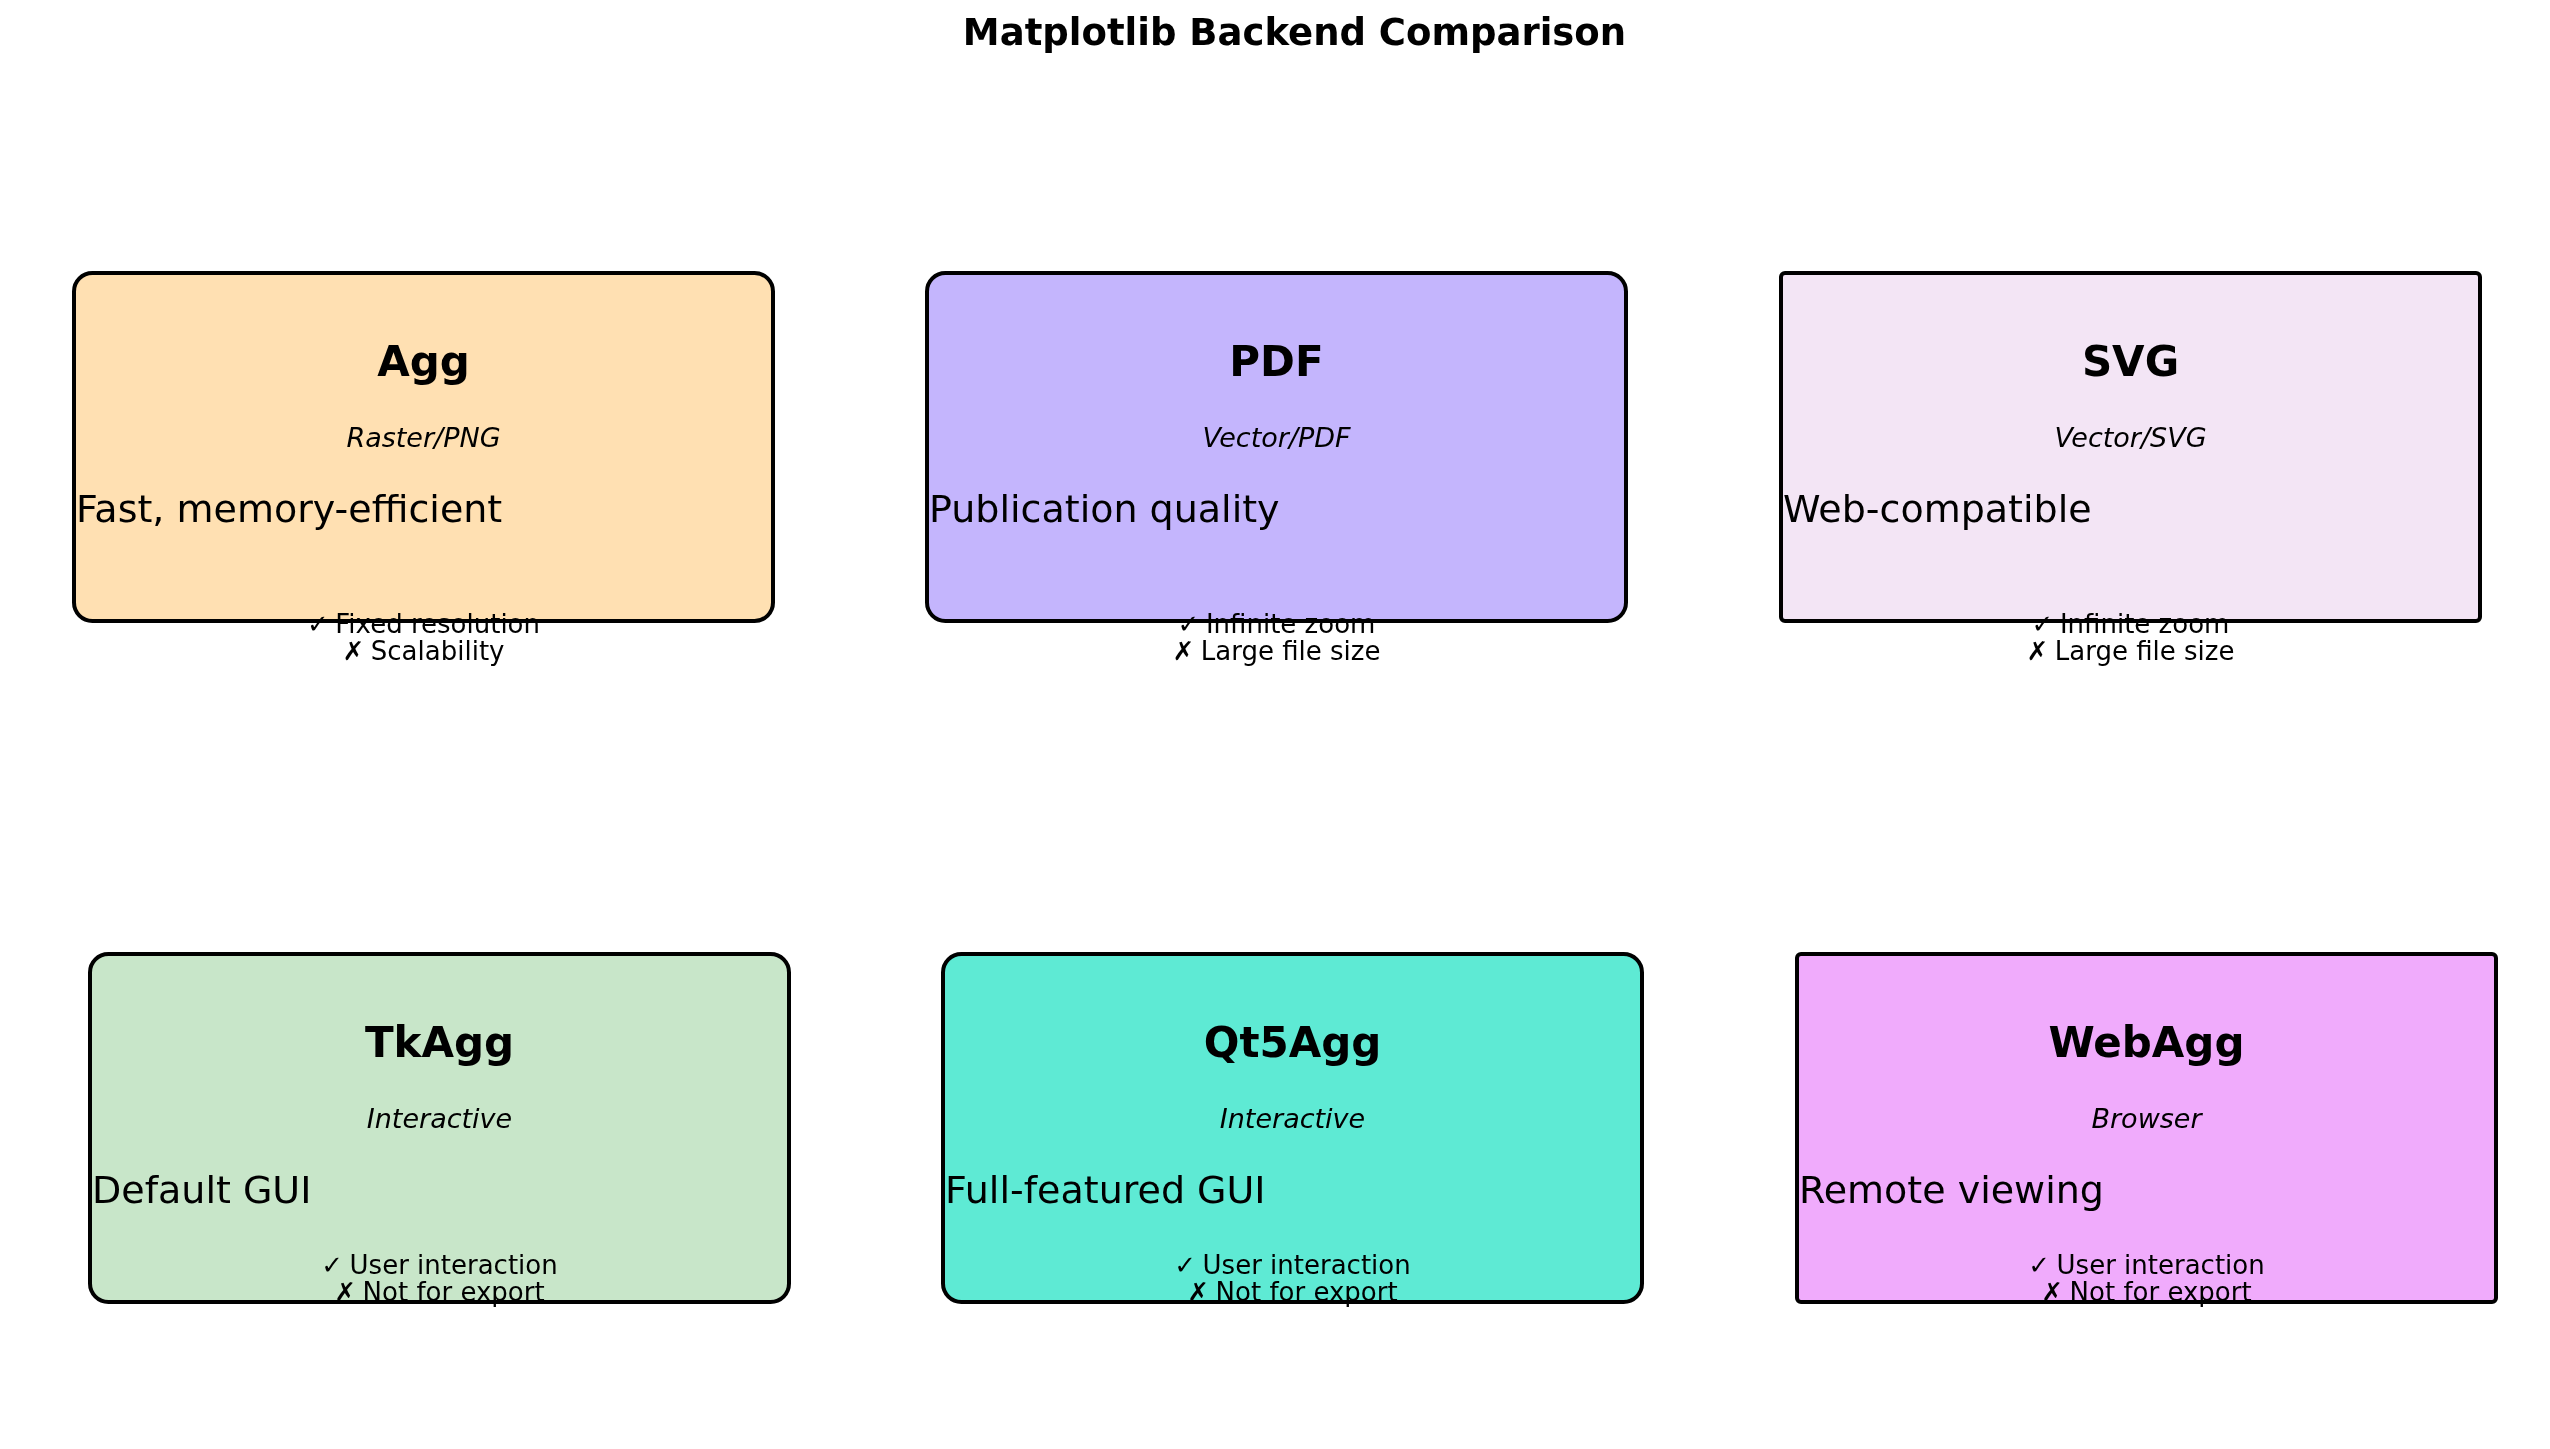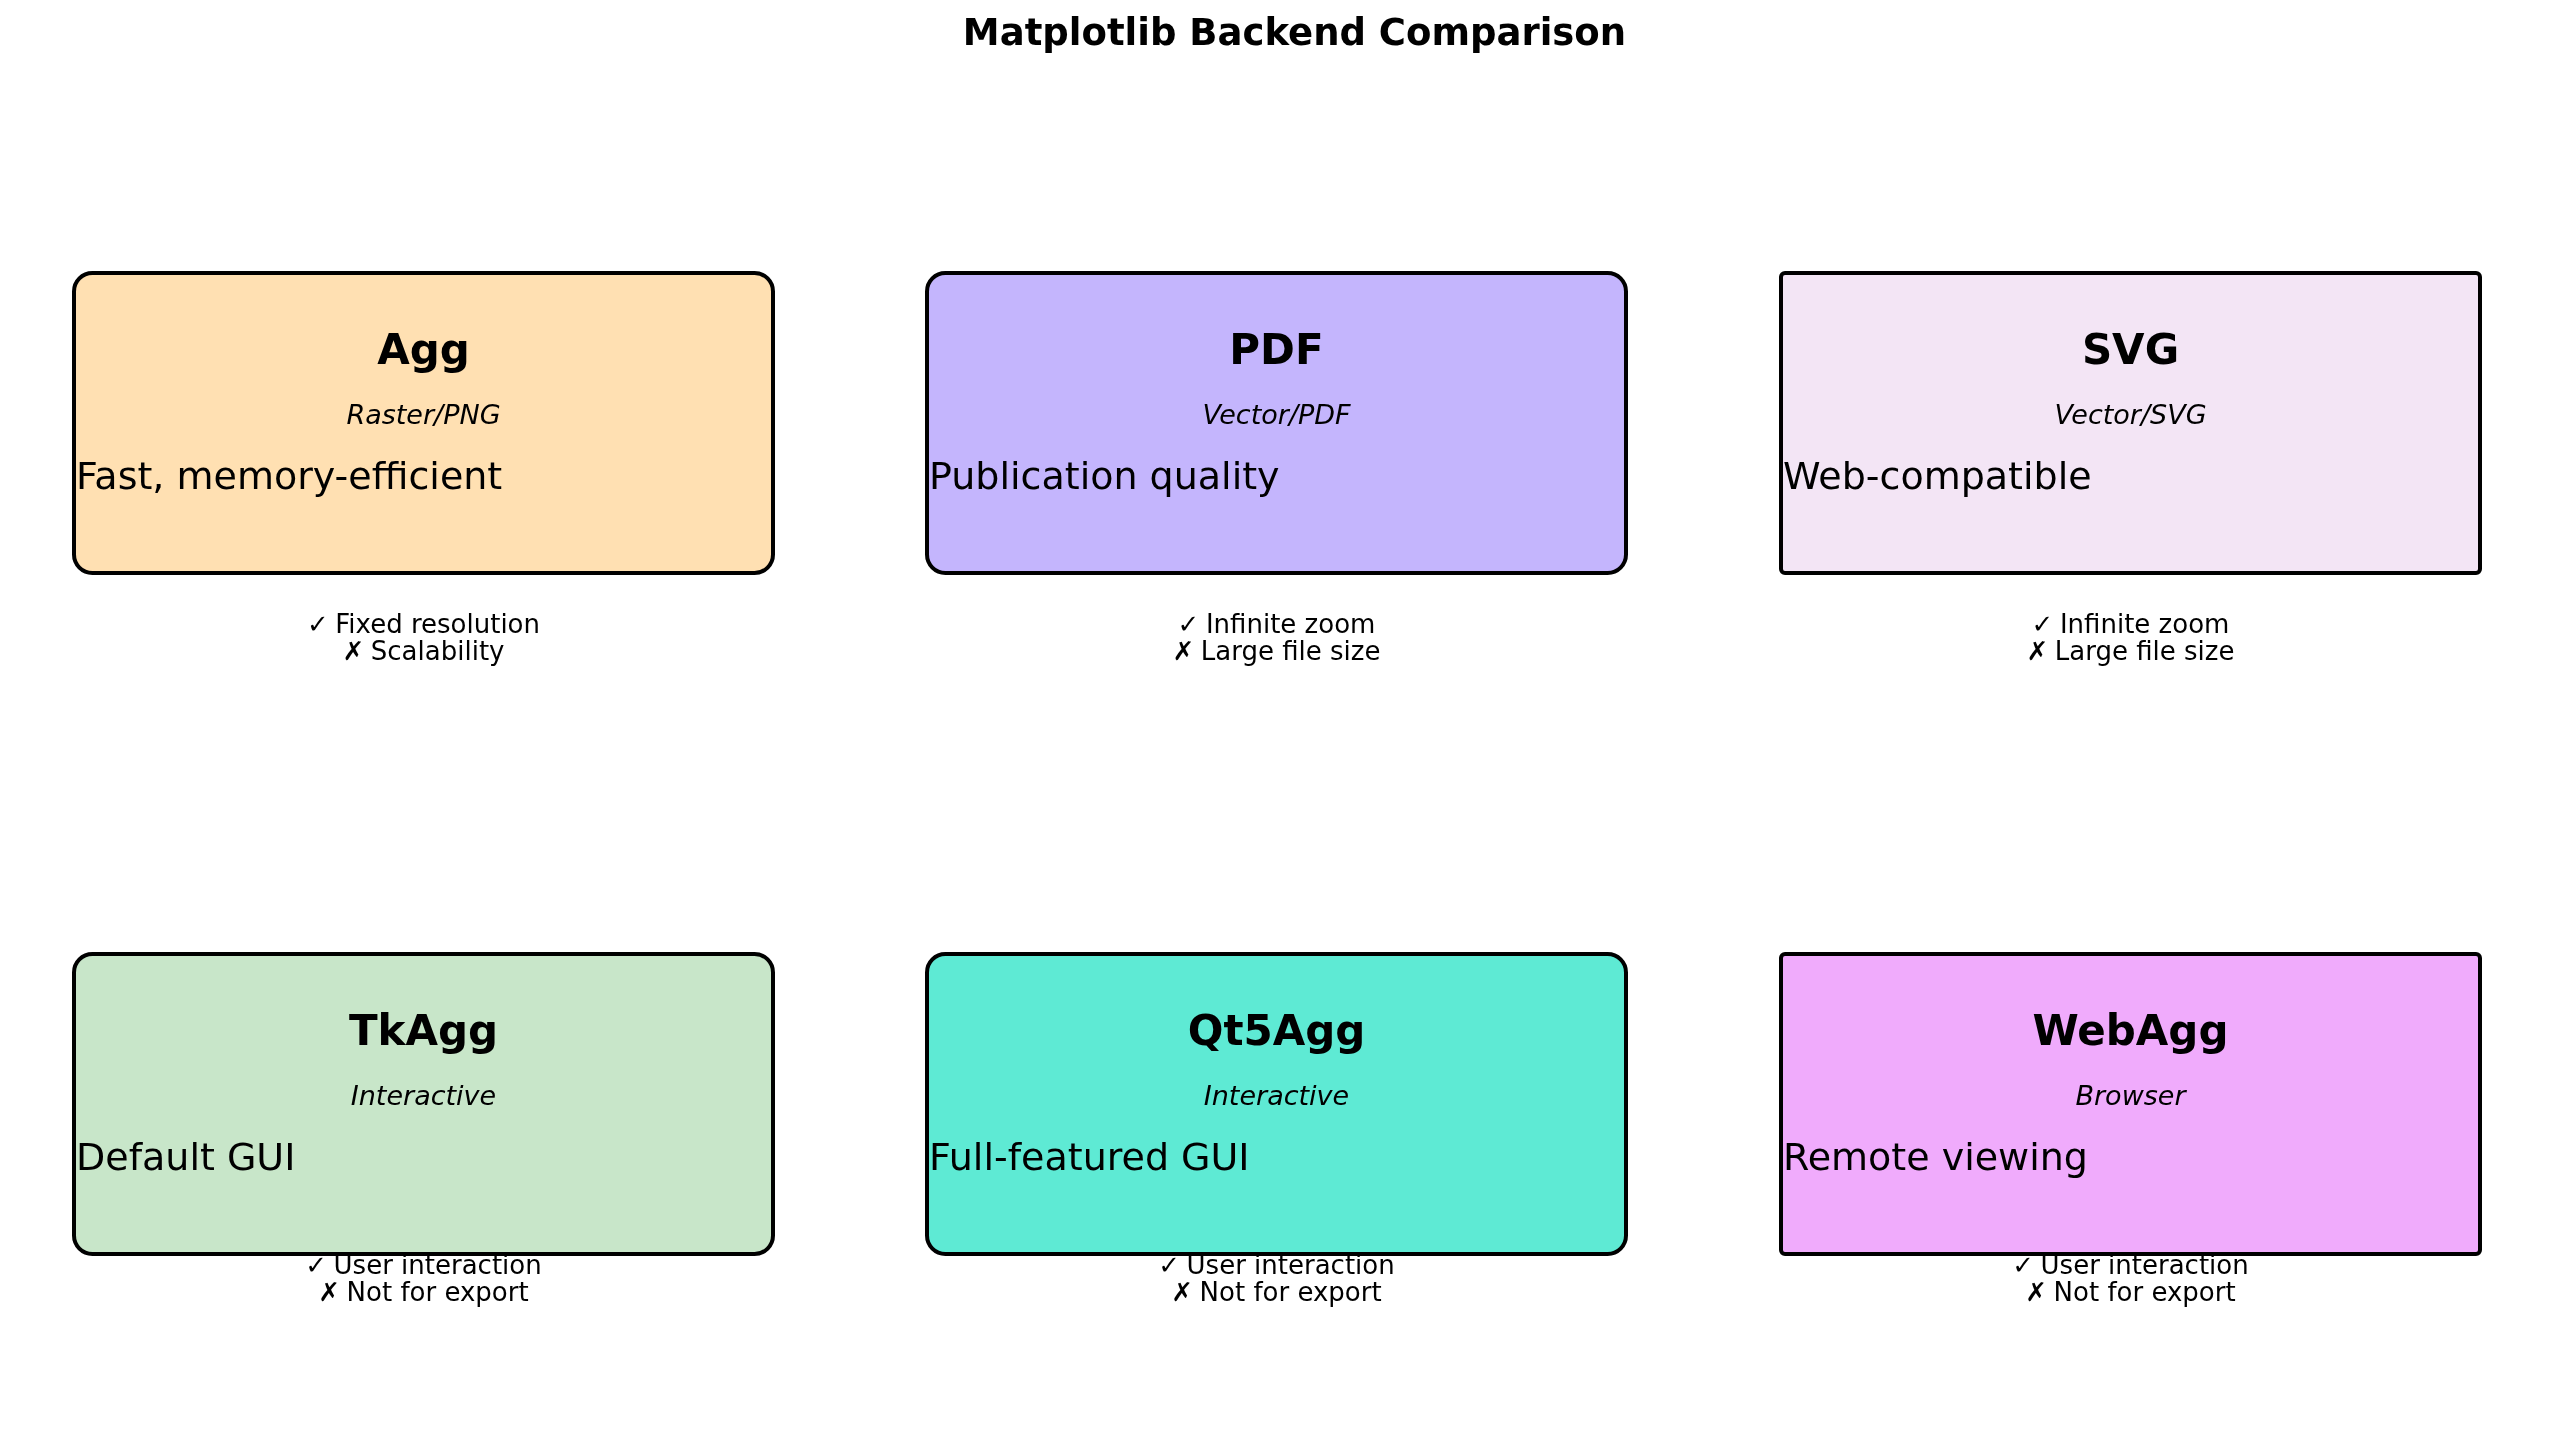--- a/index.html
+++ b/index.html
@@ -22,21 +22,21 @@
     right: 0;
     text-align: center;
     font-size: 37px;
     font-weight: bold;
     letter-spacing: 0;
     padding-left: 39px;
   }
   .backend-box {
     position: absolute;
     width: 703px;
-    height: 304px;
+    height: 352px;
     box-sizing: border-box;
     border: 4.6px solid #000000;
     border-radius: 20.4px;
   }
   .backend-box .backend-name {
     position: absolute;
     top: 25%;
     left: 0;
     right: 0;
     transform: translateY(-50%);
@@ -70,21 +70,21 @@
     line-height: 27px;
   }
   .proscons .icon {
     margin-right: 6.5px;
   }
   
   .c0 { left: 72px; }
   .c1 { left: 925px; }
   .c2 { left: 1779px; border-radius: 6px; }
   .r0 { top: 271px; }
-  .r1 { top: 952px; }
+  .r1 { top: 952px; margin-left: 16px; }
   .r0.proscons { top: 571px; margin-top: 40px; }
   .r1.proscons { top: 1252px; }
 </style>
 </head>
 <body>
 
 <div class="figure-title">Matplotlib Backend Comparison</div>
 
 <div class="backend-box c0 r0" style="background-color: rgb(255, 224, 178);">
   <div class="backend-name">Agg</div>

